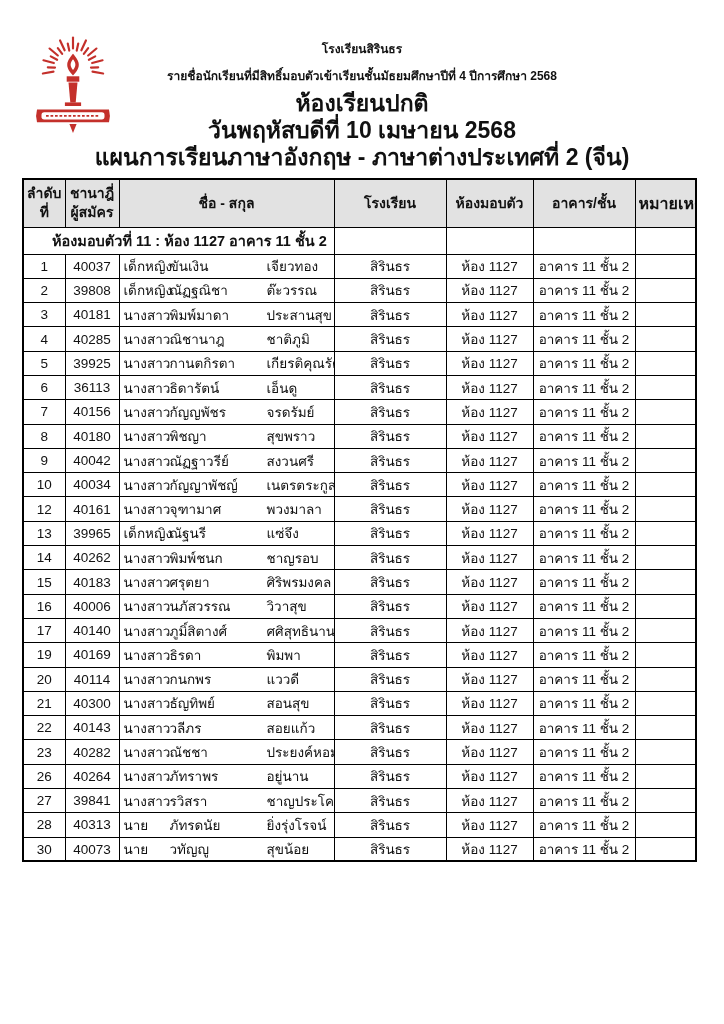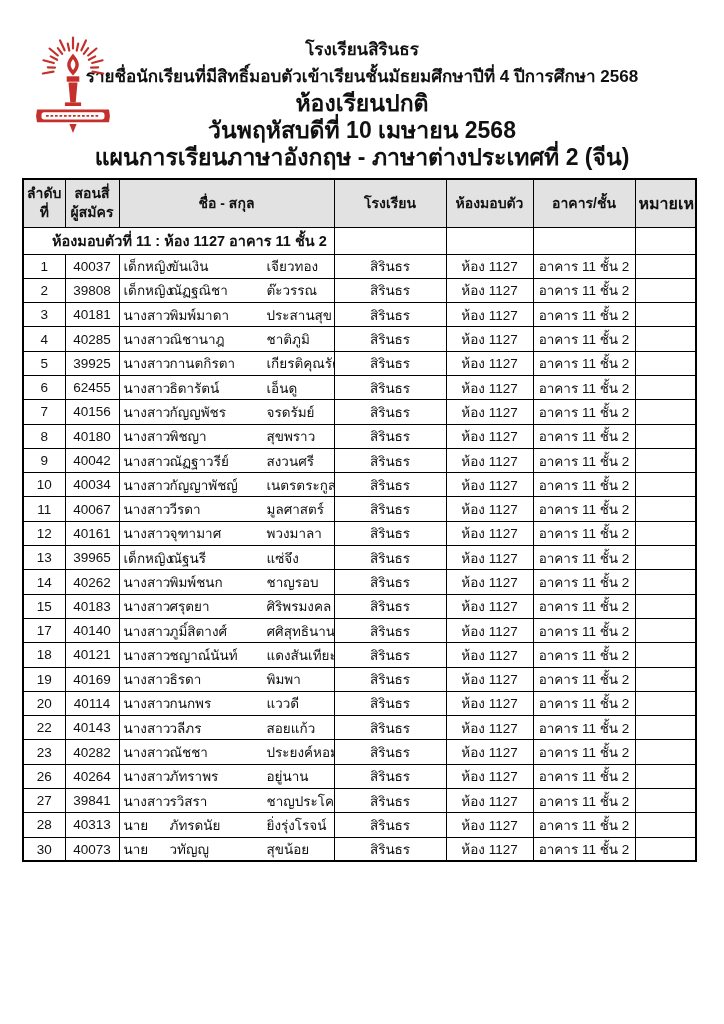--- a/index.html
+++ b/index.html
@@ -13,21 +13,21 @@
   body{
     width:724px;height:1024px;background:#fff;overflow:hidden;
     font-family:"Liberation Sans","DejaVu Sans",sans-serif;color:var(--ink);
   }
   .page{position:relative;width:724px;height:1024px;background:#fff;}
 
   
   .logo{position:absolute;left:28px;top:34px;width:90px;height:108px;}
   .doc-header{padding-top:36px;text-align:center;}
   .doc-header .title{font-weight:bold;line-height:27px;white-space:nowrap;}
-  .t1,.t2{font-size:17px;}
+  .t1,.t2{font-size:12px;}
   .t3,.t4,.t5{font-size:23px;}
 
   
   table{
     border-collapse:collapse;table-layout:fixed;
     width:673px;margin:7px 8px 0 22px;
     border:2px solid var(--border);
   }
   th,td{
     border:1.5px solid var(--border);
@@ -99,21 +99,21 @@
         <col style="width:54px">
         <col style="width:215px">
       <col style="width:112px">
         <col style="width:87px">
         <col style="width:102px">
         <col style="width:61px">
     </colgroup>
     <thead>
       <tr>
         <th><span>ลำดับ</span><br><span>ที่</span></th>
-        <th><span>สอนสี่</span><br><span>ผู้สมัคร</span></th>
+        <th><span>ชานาฎี่</span><br><span>ผู้สมัคร</span></th>
         <th>ชื่อ - สกุล</th>
         <th>โรงเรียน</th>
         <th>ห้องมอบตัว</th>
         <th>อาคาร/ชั้น</th>
         <th class="small">หมายเหตุ</th>
       </tr>
     </thead>
     <tbody>
       <tr class="section-row">
         <td colspan="3">ห้องมอบตัวที่ 11 : ห้อง 1127  อาคาร 11 ชั้น 2</td>
@@ -178,21 +178,21 @@
       <span class="nt">นางสาว</span><span class="nf">กานตกิรตา</span><span class="nl">เกียรติคุณรัตน์</span>
     </td>
     <td>สิรินธร</td>
     <td>ห้อง 1127</td>
     <td>อาคาร 11 ชั้น 2</td>
     <td></td>
   </tr>
 
   <tr>
     <td>6</td>
-    <td>62455</td>
+    <td>36113</td>
     <td class="c-name">
       <span class="nt">นางสาว</span><span class="nf">ธิดารัตน์</span><span class="nl">เอ็นดู</span>
     </td>
     <td>สิรินธร</td>
     <td>ห้อง 1127</td>
     <td>อาคาร 11 ชั้น 2</td>
     <td></td>
   </tr>
 
   <tr>
@@ -236,31 +236,20 @@
     <td>40034</td>
     <td class="c-name">
       <span class="nt">นางสาว</span><span class="nf">กัญญาพัชญ์</span><span class="nl">เนตรตระกูลชัย</span>
     </td>
     <td>สิรินธร</td>
     <td>ห้อง 1127</td>
     <td>อาคาร 11 ชั้น 2</td>
     <td></td>
   </tr>
 
-  <tr>
-    <td>11</td>
-    <td>40067</td>
-    <td class="c-name">
-      <span class="nt">นางสาว</span><span class="nf">วีรดา</span><span class="nl">มูลศาสตร์</span>
-    </td>
-    <td>สิรินธร</td>
-    <td>ห้อง 1127</td>
-    <td>อาคาร 11 ชั้น 2</td>
-    <td></td>
-  </tr>
 
   <tr>
     <td>12</td>
     <td>40161</td>
     <td class="c-name">
       <span class="nt">นางสาว</span><span class="nf">จุฑามาศ</span><span class="nl">พวงมาลา</span>
     </td>
     <td>สิรินธร</td>
     <td>ห้อง 1127</td>
     <td>อาคาร 11 ชั้น 2</td>
@@ -296,44 +285,44 @@
     <td>40183</td>
     <td class="c-name">
       <span class="nt">นางสาว</span><span class="nf">ศรุตยา</span><span class="nl">ศิริพรมงคล</span>
     </td>
     <td>สิรินธร</td>
     <td>ห้อง 1127</td>
     <td>อาคาร 11 ชั้น 2</td>
     <td></td>
   </tr>
 
+  <tr>
+    <td>16</td>
+    <td>40006</td>
+    <td class="c-name">
+      <span class="nt">นางสาว</span><span class="nf">นภัสวรรณ</span><span class="nl">วิวาสุข</span>
+    </td>
+    <td>สิรินธร</td>
+    <td>ห้อง 1127</td>
+    <td>อาคาร 11 ชั้น 2</td>
+    <td></td>
+  </tr>
 
   <tr>
     <td>17</td>
     <td>40140</td>
     <td class="c-name">
       <span class="nt">นางสาว</span><span class="nf">ภูมิ์สิตางศ์</span><span class="nl">ศศิสุทธินานนท์</span>
     </td>
     <td>สิรินธร</td>
     <td>ห้อง 1127</td>
     <td>อาคาร 11 ชั้น 2</td>
     <td></td>
   </tr>
 
-  <tr>
-    <td>18</td>
-    <td>40121</td>
-    <td class="c-name">
-      <span class="nt">นางสาว</span><span class="nf">ชญาณ์นันท์</span><span class="nl">แดงสันเทียะ</span>
-    </td>
-    <td>สิรินธร</td>
-    <td>ห้อง 1127</td>
-    <td>อาคาร 11 ชั้น 2</td>
-    <td></td>
-  </tr>
 
   <tr>
     <td>19</td>
     <td>40169</td>
     <td class="c-name">
       <span class="nt">นางสาว</span><span class="nf">ธิรดา</span><span class="nl">พิมพา</span>
     </td>
     <td>สิรินธร</td>
     <td>ห้อง 1127</td>
     <td>อาคาร 11 ชั้น 2</td>
@@ -345,20 +334,31 @@
     <td>40114</td>
     <td class="c-name">
       <span class="nt">นางสาว</span><span class="nf">กนกพร</span><span class="nl">แววดี</span>
     </td>
     <td>สิรินธร</td>
     <td>ห้อง 1127</td>
     <td>อาคาร 11 ชั้น 2</td>
     <td></td>
   </tr>
 
+  <tr>
+    <td>21</td>
+    <td>40300</td>
+    <td class="c-name">
+      <span class="nt">นางสาว</span><span class="nf">ธัญทิพย์</span><span class="nl">สอนสุข</span>
+    </td>
+    <td>สิรินธร</td>
+    <td>ห้อง 1127</td>
+    <td>อาคาร 11 ชั้น 2</td>
+    <td></td>
+  </tr>
 
   <tr>
     <td>22</td>
     <td>40143</td>
     <td class="c-name">
       <span class="nt">นางสาว</span><span class="nf">วลีภร</span><span class="nl">สอยแก้ว</span>
     </td>
     <td>สิรินธร</td>
     <td>ห้อง 1127</td>
     <td>อาคาร 11 ชั้น 2</td>

